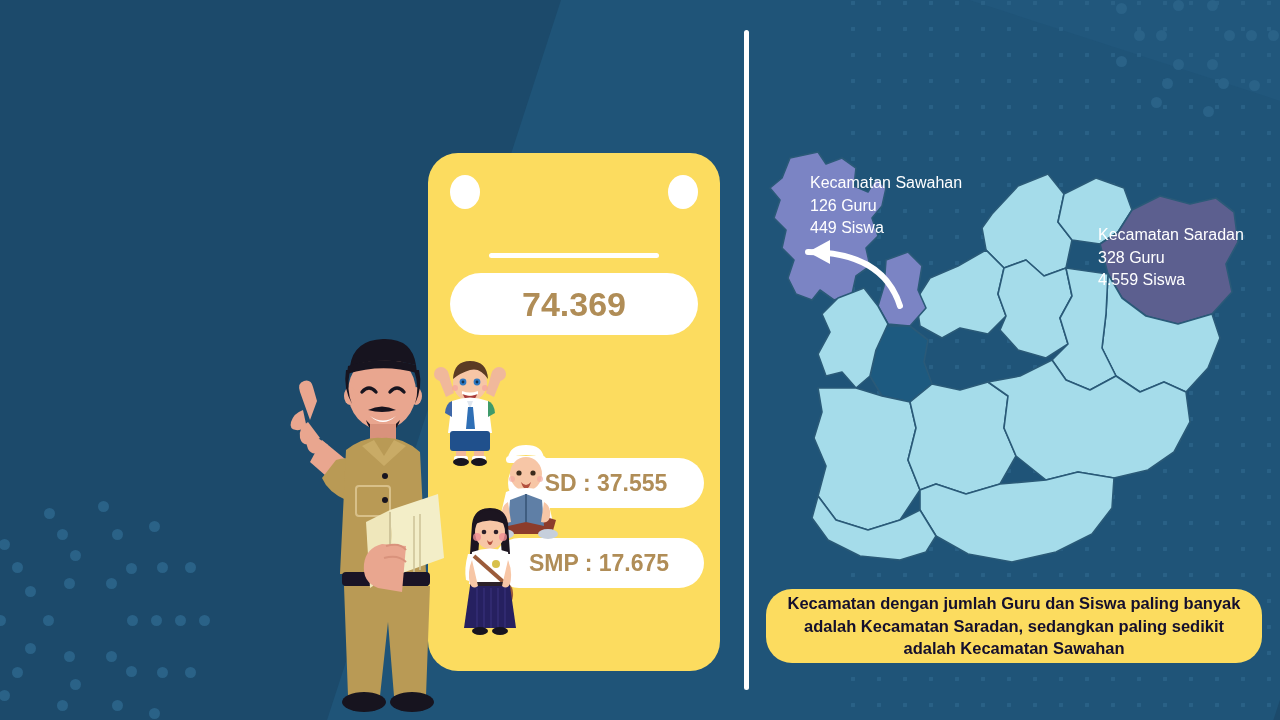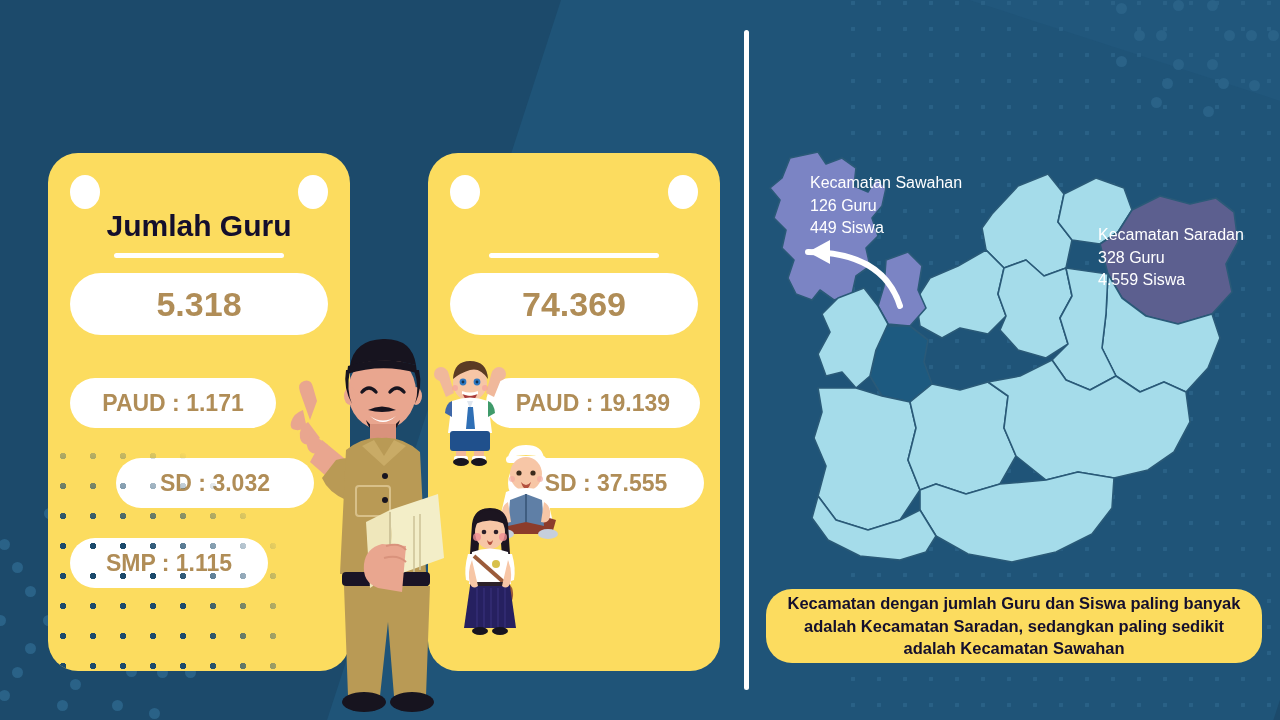--- a/index.html
+++ b/index.html
@@ -195,42 +195,29 @@
       <i style="left: 11.204px; top: 111.178px;"></i>
       <i style="left: 11.204px; top: 57.8224px;"></i>
     </div>
 </div>
 
 <div class="divider"></div>
 
 <div class="panel-left">
 
 
-  <div class="card" id="card-guru">
-    <div class="card-hole left"></div>
-    <div class="card-hole right"></div>
-    <div class="card-title">Jumlah Guru</div>
-    <div class="card-rule"></div>
-
-    <div class="pill pill-total" id="guru-total">5.318</div>
-    <div class="pill pill-sub" id="guru-paud">PAUD : 1.171</div>
-    <div class="pill pill-sub" id="guru-sd">SD : 3.032</div>
-    <div class="pill pill-sub" id="guru-smp">SMP : 1.115</div>
-
-    <div class="card-dots"></div>
-  </div>
 
   <div class="card" id="card-siswa">
     <div class="card-hole left"></div>
     <div class="card-hole right"></div>
     <div class="card-rule"></div>
 
     <div class="pill pill-total" id="siswa-total">74.369</div>
-    <div class="pill pill-sub" id="siswa-paud">PAUD : 19.139</div>
     <div class="pill pill-sub" id="siswa-sd">SD : 37.555</div>
+    <div class="pill pill-sub" id="siswa-smp">SMP : 17.675</div>
   </div>
 
   <div class="illus" id="illus-teacher">
     <svg viewBox="0 0 200 420" xmlns="http://www.w3.org/2000/svg">
 
       <path d="M40 120 L30 92 q-3-9 4-11 q7-2 9 6 l4 14z" fill="#e9a68f"></path>
       <path d="M33 110 q-9 3 -12 12 q-2 7 5 8 q7 1 10-6z" fill="#e9a68f"></path>
       <path d="M38 122 q-10 6 -8 16 q2 8 10 6 l10-6z" fill="#e9a68f"></path>
       <path d="M42 134 q-8 7 -4 15 q4 7 12 3 l8-7z" fill="#e9a68f"></path>
       <path d="M52 140 L86 168 L72 190 L40 162z" fill="#e9a68f"></path>

